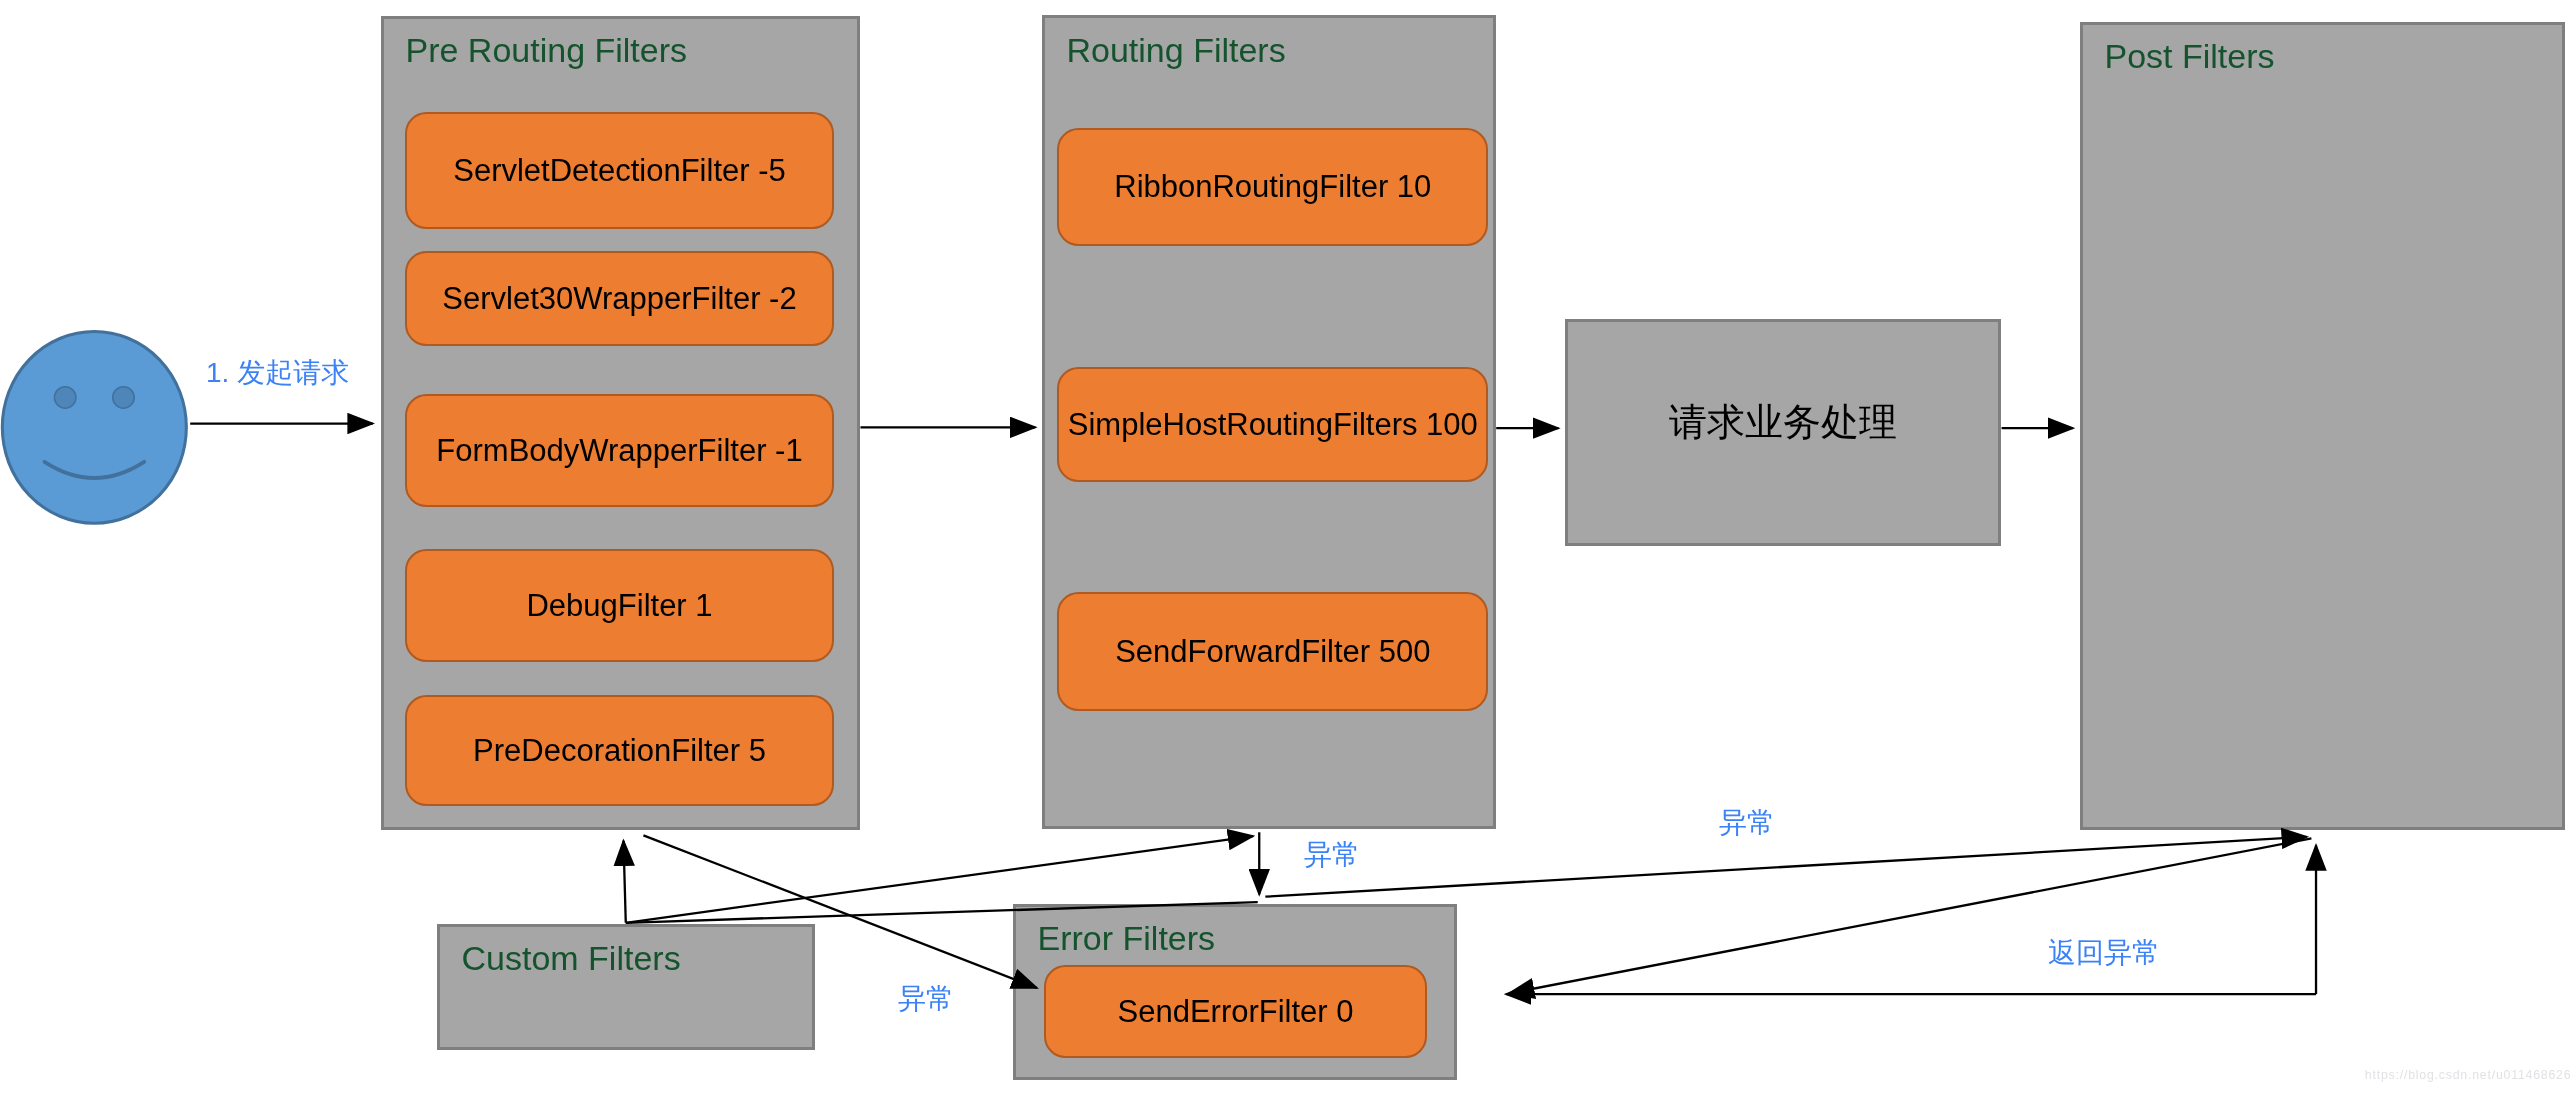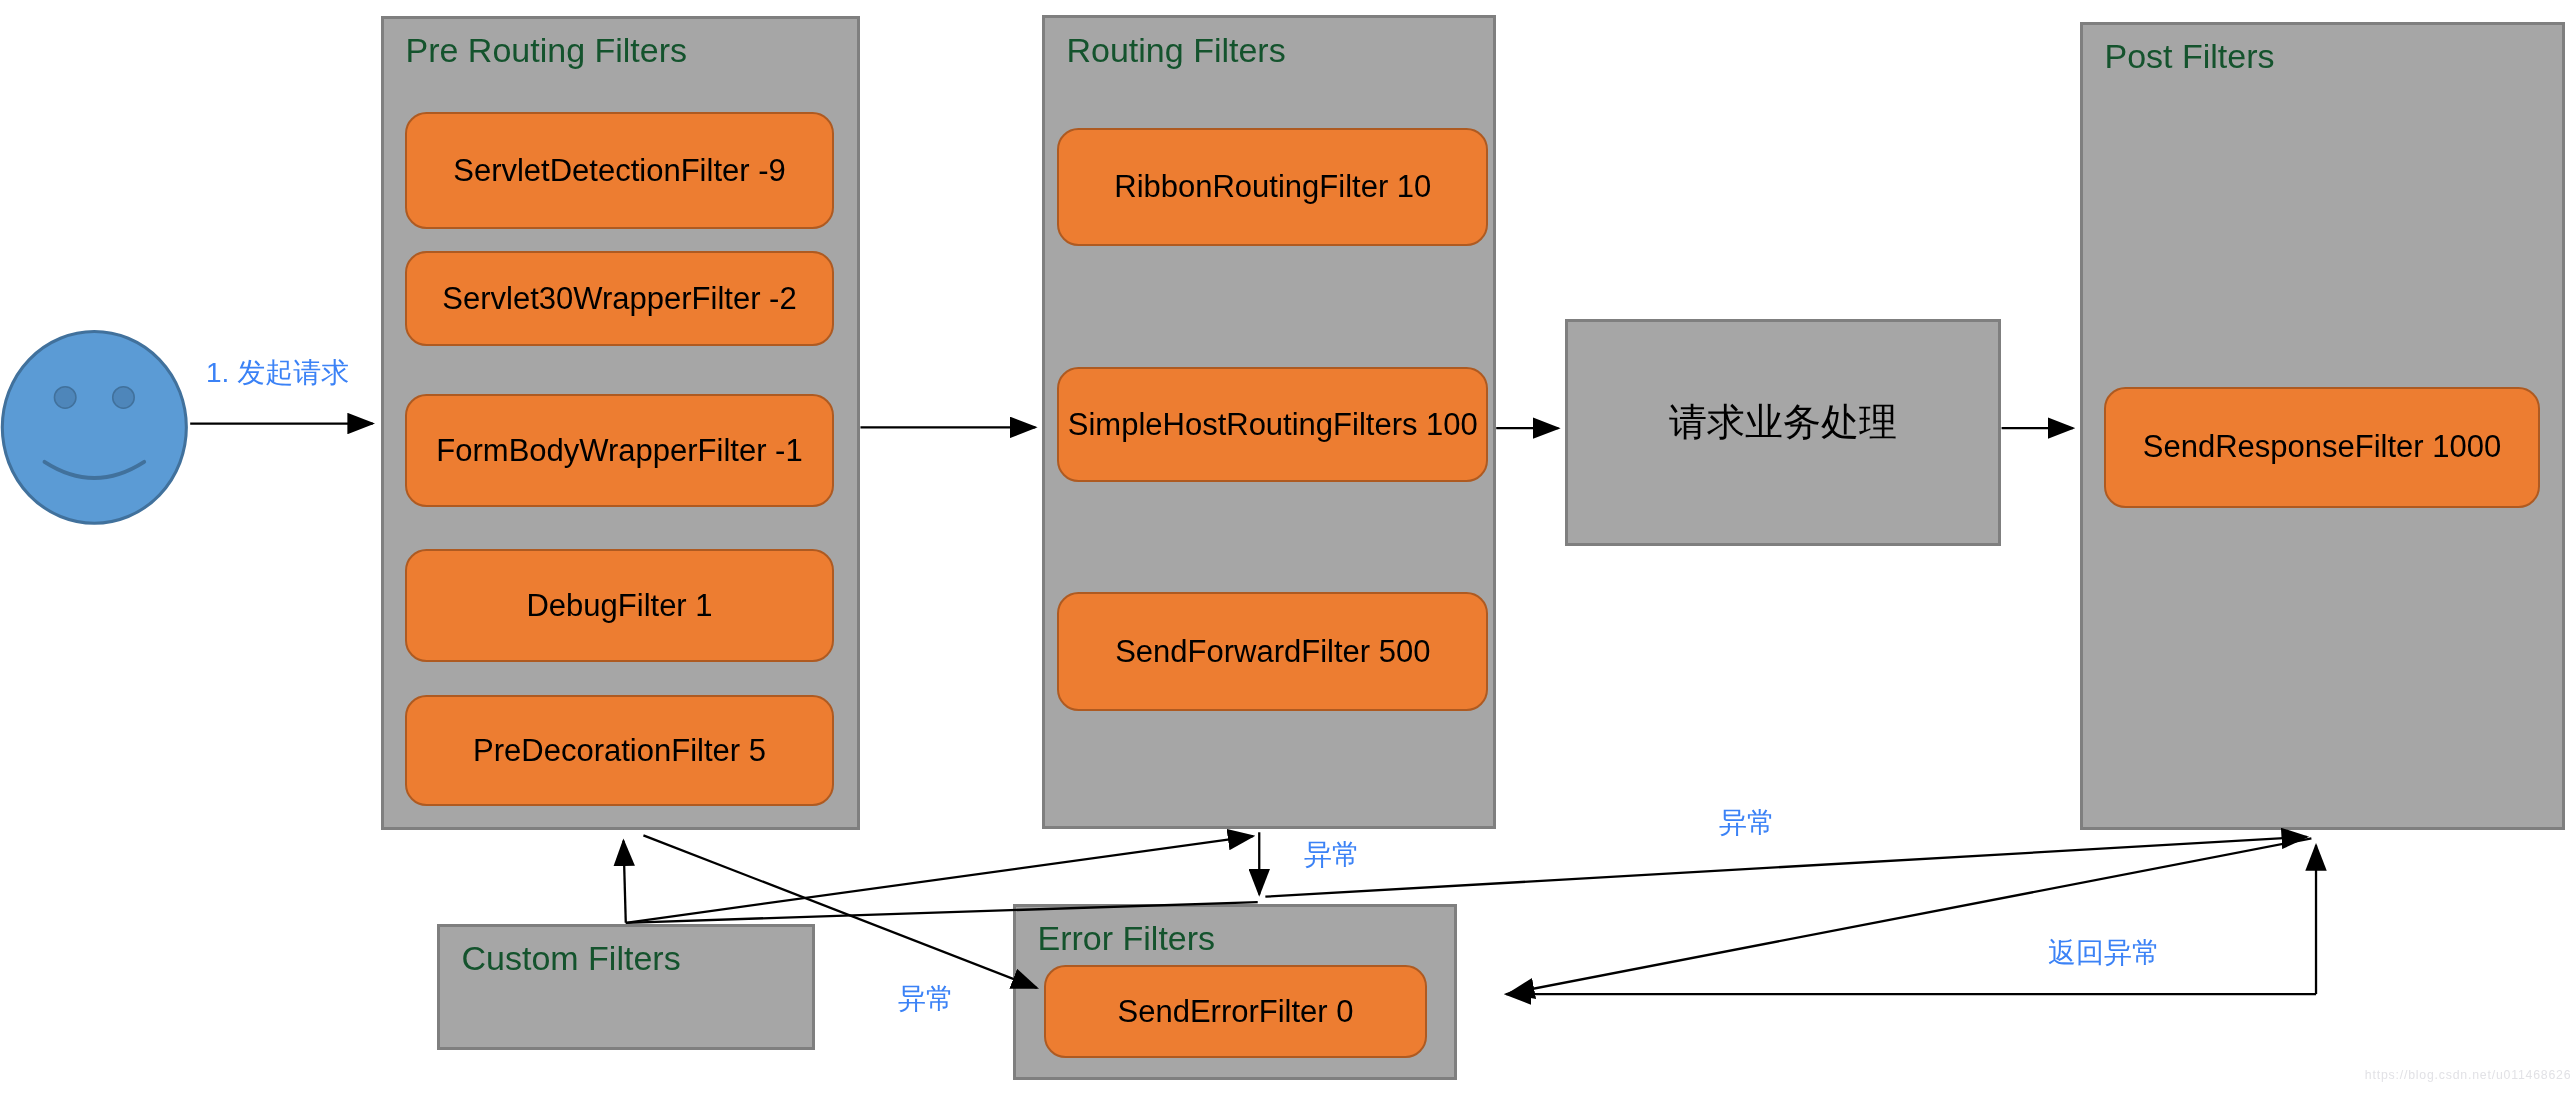--- a/index.html
+++ b/index.html
@@ -59,39 +59,38 @@
     color:var(--watermark,#e2e2e6);
   }
 </style>
 </head>
 <body>
 
 <div id="canvas">
 
   <div class="group" id="g-pre">
     <div class="group-title">Pre Routing Filters</div>
-    <div class="filter-box f1">ServletDetectionFilter -9</div>
+    <div class="filter-box f1">ServletDetectionFilter -5</div>
     <div class="filter-box f2">Servlet30WrapperFilter -2</div>
     <div class="filter-box f3">FormBodyWrapperFilter -1</div>
     <div class="filter-box f4">DebugFilter 1</div>
     <div class="filter-box f5">PreDecorationFilter 5</div>
   </div>
 
   <div class="group" id="g-routing">
     <div class="group-title">Routing Filters</div>
     <div class="filter-box f1">RibbonRoutingFilter 10</div>
     <div class="filter-box f2">SimpleHostRoutingFilters 100</div>
     <div class="filter-box f3">SendForwardFilter 500</div>
   </div>
 
   <div class="group" id="g-biz">请求业务处理</div>
 
   <div class="group" id="g-post">
     <div class="group-title">Post Filters</div>
-    <div class="filter-box f1">SendResponseFilter 1000</div>
   </div>
 
   <div class="group" id="g-custom">
     <div class="group-title">Custom Filters</div>
   </div>
 
   <div class="group" id="g-error">
     <div class="group-title">Error Filters</div>
     <div class="filter-box f1">SendErrorFilter 0</div>
   </div>

